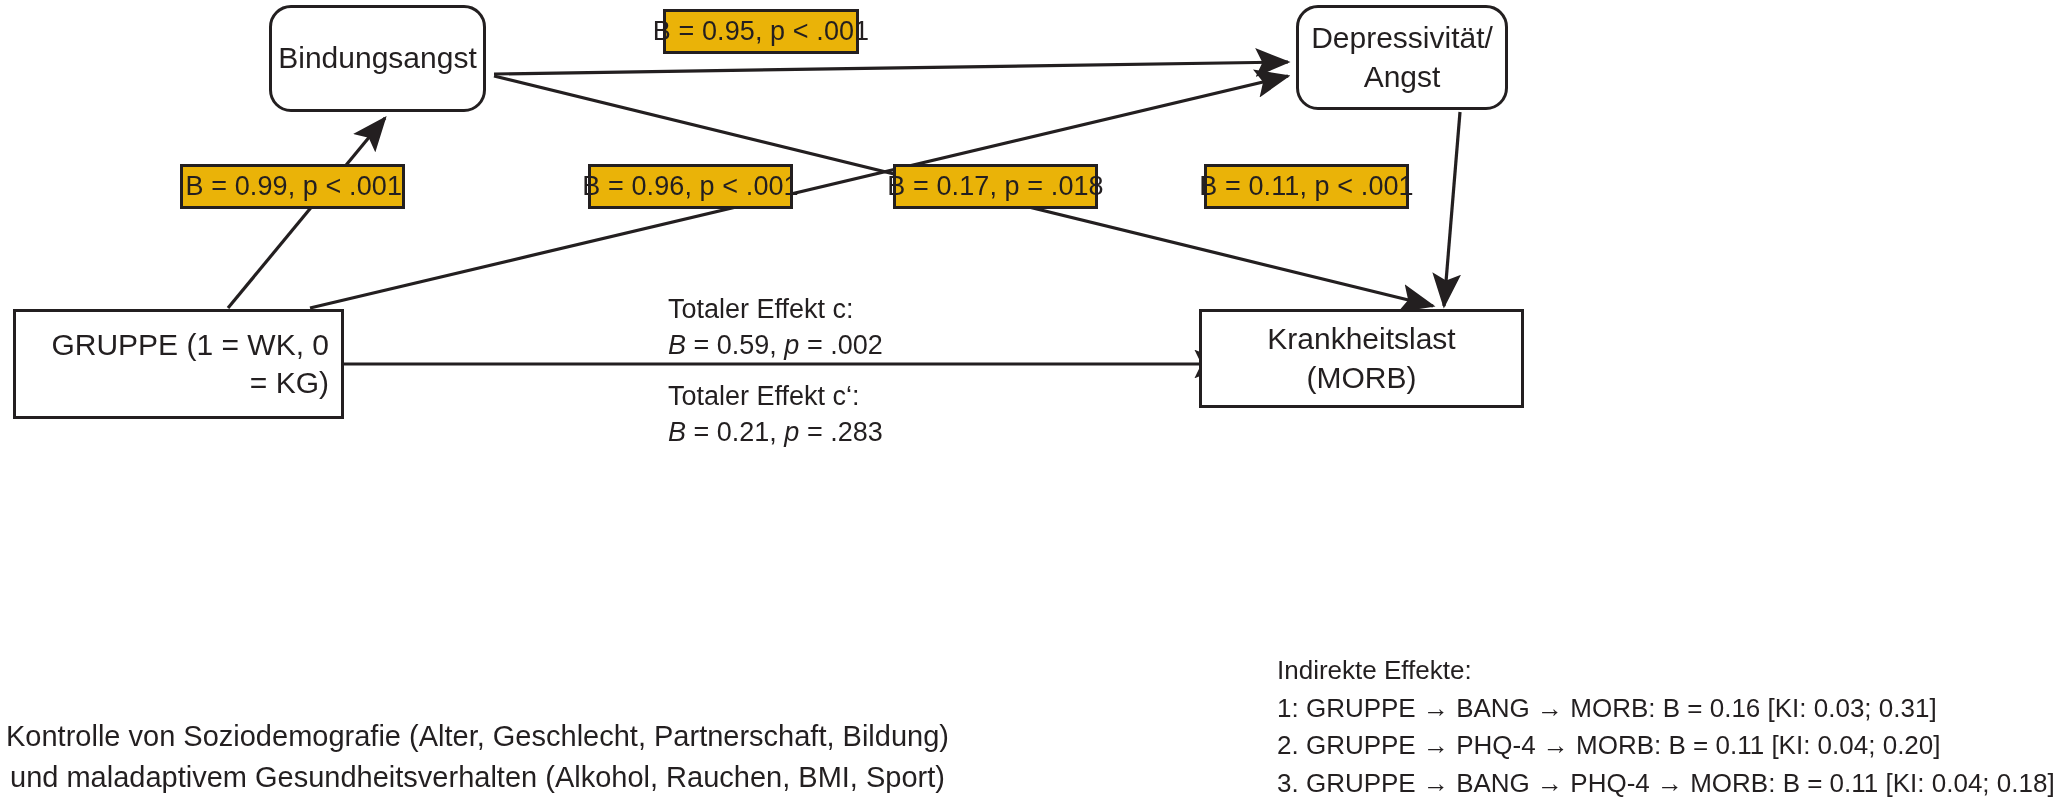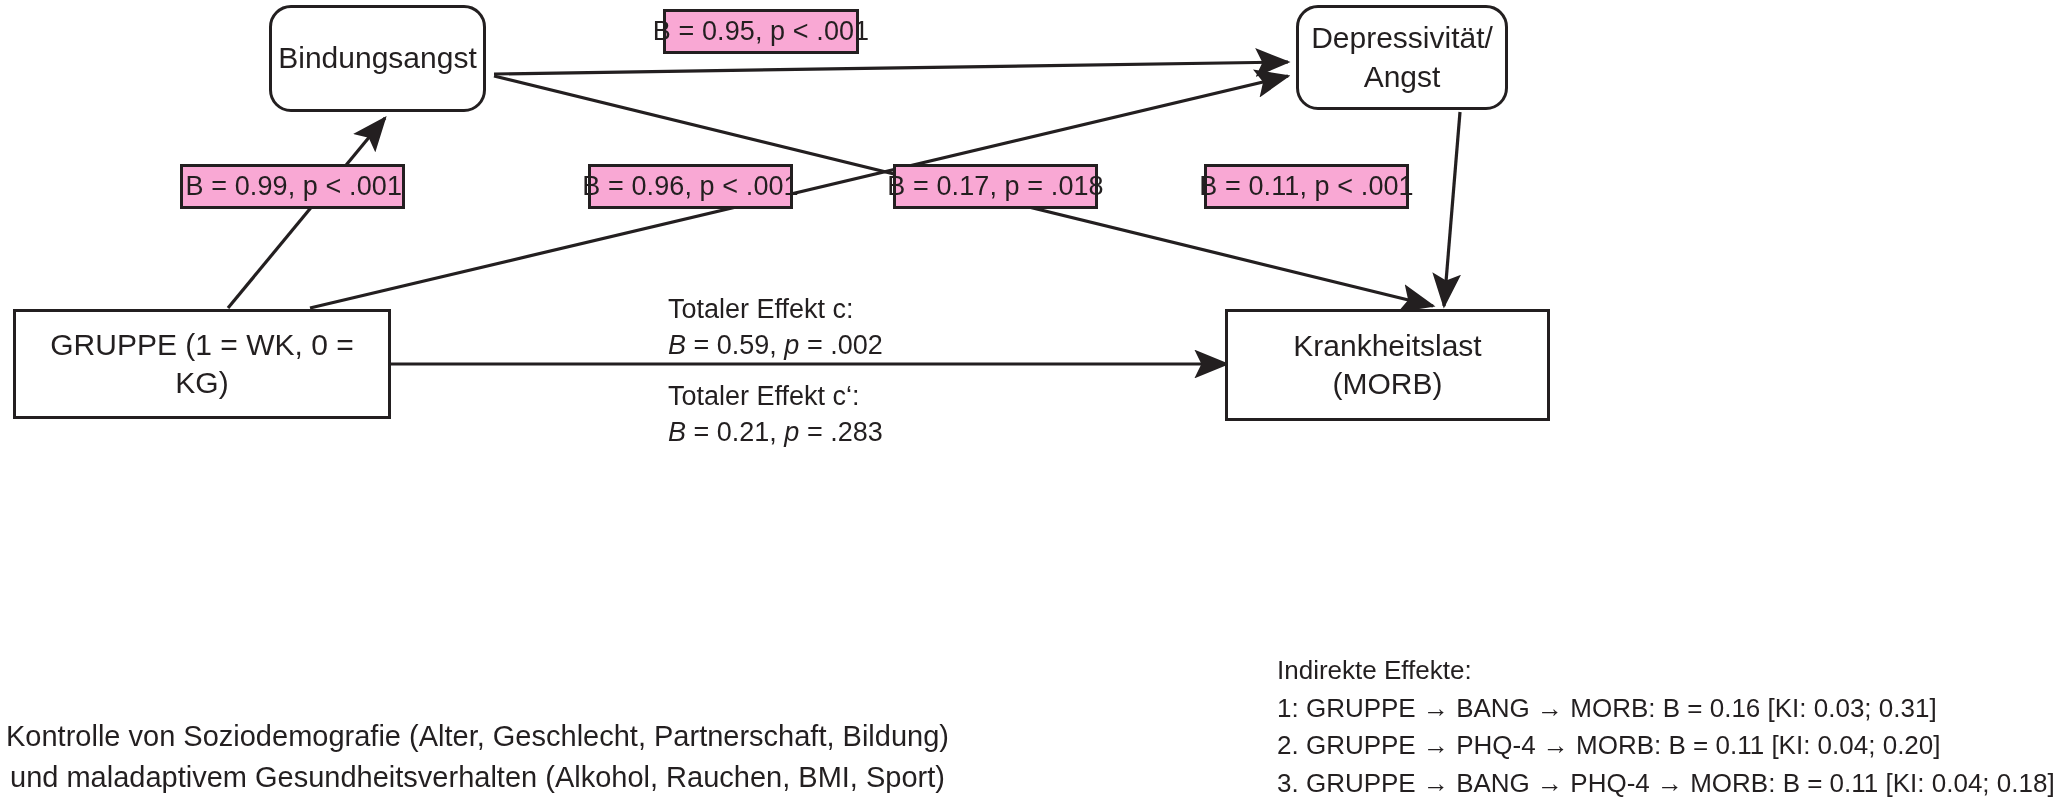--- a/index.html
+++ b/index.html
@@ -44,21 +44,21 @@
   }
   .node-label {
     display: block;
     white-space: pre-line;
     padding: 0 12px;
   }
   .edge-label {
     position: absolute;
     box-sizing: border-box;
     border: 3px solid #231f20;
-    background: #f9a8d4;
+    background: #eab308;
     display: flex;
     align-items: center;
     justify-content: center;
     font-size: 27px;
     color: #231f20;
     white-space: nowrap;
     z-index: 4;
     letter-spacing: 0.1px;
   }
   .effect-block {
@@ -126,25 +126,25 @@
 
   <div class="node rounded" style="left:269px; top:5px; width:217px; height:107px;">
     <span class="node-label">Bindungsangst</span>
   </div>
 
   <div class="node rounded" style="left:1296px; top:5px; width:212px; height:105px;">
     <span class="node-label">Depressivität/
 Angst</span>
   </div>
 
-  <div class="node" style="left:13px; top:309px; width:378px; height:110px;">
+  <div class="node" style="left:13px; top:309px; width:331px; height:110px;text-align:right;">
     <span class="node-label">GRUPPE (1 = WK, 0 = KG)</span>
   </div>
 
-  <div class="node" style="left:1225px; top:309px; width:325px; height:112px;">
+  <div class="node" style="left:1199px; top:309px; width:325px; height:99px;">
     <span class="node-label">Krankheitslast (MORB)</span>
   </div>
 
   <div class="edge-label" style="left:663px; top:9px; width:196px; height:45px;">
     <span>B = 0.95, p &lt; .001</span>
   </div>
 
   <div class="edge-label" style="left:180px; top:164px; width:225px; height:45px;justify-content:flex-end;">
     <span>B = 0.99, p &lt; .001</span>
   </div>

